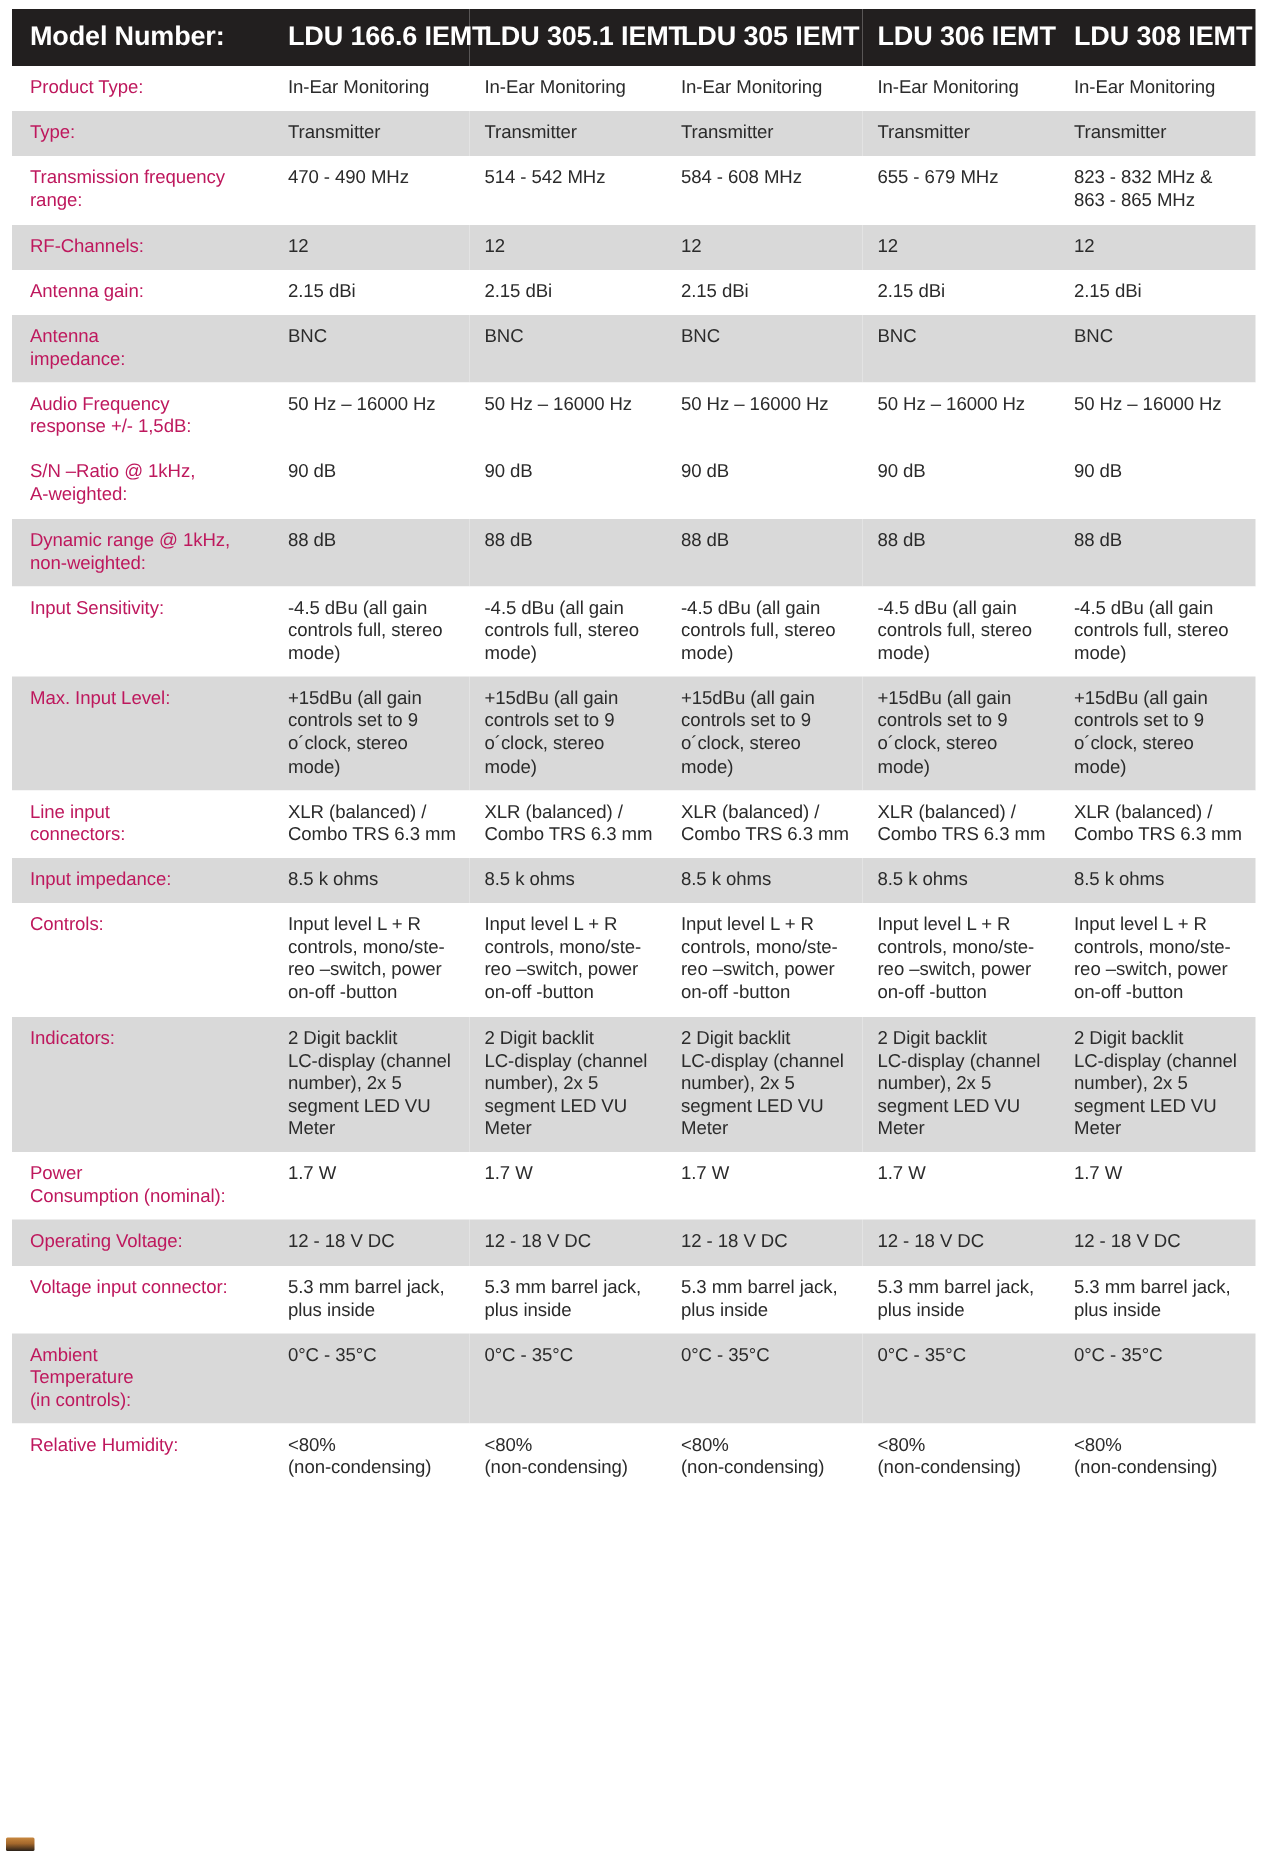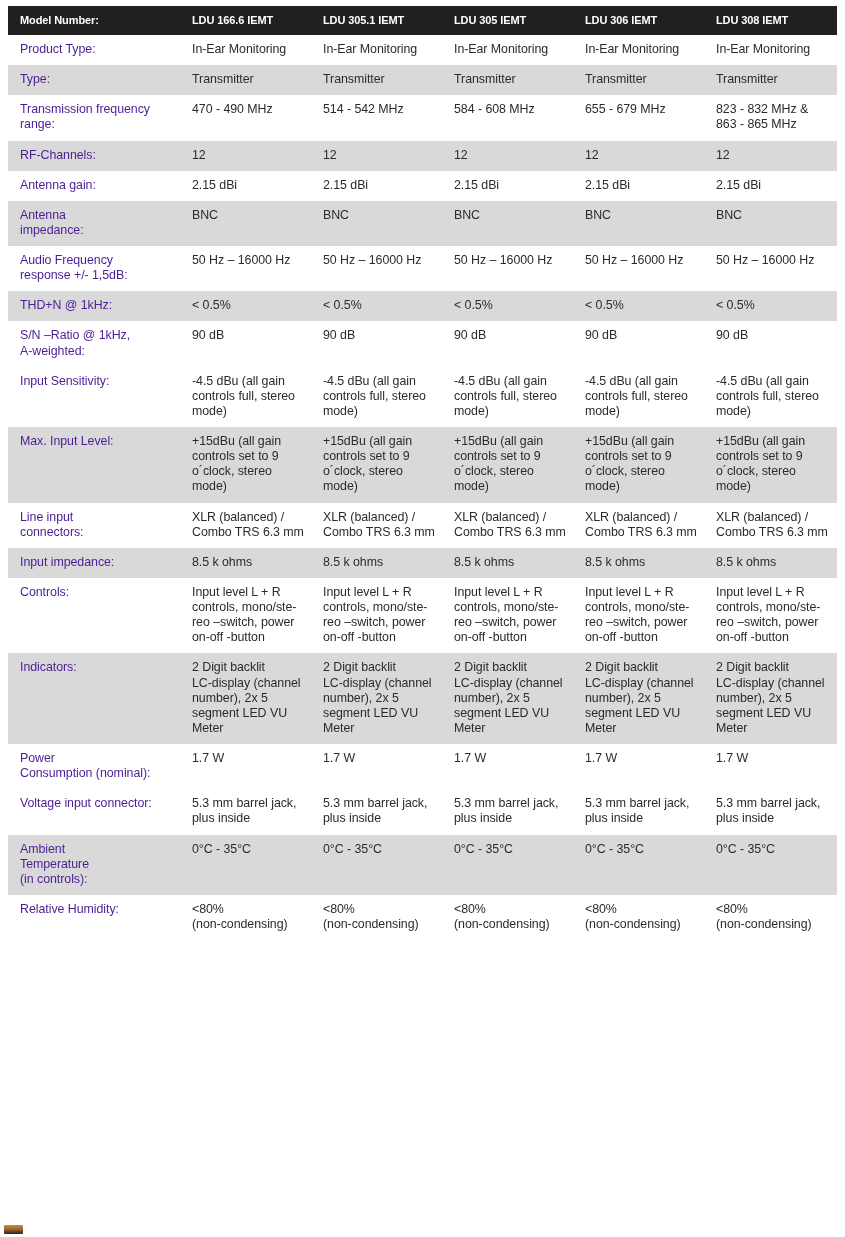--- a/index.html
+++ b/index.html
@@ -33,42 +33,42 @@
   table.spec col.c-label { width: 174px; }
   table.spec col.c-val   { width: 131px; }
 
   
   thead tr.head-row {
     background: #221f1f;
   }
   thead th {
     color: #ffffff;
     font-weight: bold;
-    font-size: 11px;
+    font-size: 18px;
     text-align: left;
     padding: 8px 6px 9px 10px;
     letter-spacing: -0.1px;
     vertical-align: middle;
     white-space: nowrap;
   }
   thead th.h-label { padding-left: 12px; }
 
   
   tbody tr.odd  { background: #ffffff; }
   tbody tr.even { background: #d9d9d9; padding-left: 37px; }
 
   tbody td {
     vertical-align: top;
     padding: 7px 6px 8px 10px;
     line-height: 1.22;
     letter-spacing: -0.05px;
   }
   tbody td.label {
     padding-left: 12px;
-    color: #4c1d95;
+    color: #be185d;
   }
   tbody td.val {
     color: #2b2b2b;
   }
 
   .cellline { display: block; }
 
   
   .corner-mark {
     position: absolute;
@@ -242,59 +242,60 @@
           <td class="val">
             <span class="cellline">50 Hz – 16000 Hz</span>
           </td>
           <td class="val">
             <span class="cellline">50 Hz – 16000 Hz</span>
           </td>
           <td class="val">
             <span class="cellline">50 Hz – 16000 Hz</span>
           </td>
         </tr>
-        <tr class="even">
-          <td class="label">
-            <span class="cellline">THD+N @ 1kHz:</span>
-          </td>
-          <td class="val">
-            <span class="cellline">&lt; 0.5%</span>
-          </td>
-          <td class="val">
-            <span class="cellline">&lt; 0.5%</span>
-          </td>
-          <td class="val">
-            <span class="cellline">&lt; 0.5%</span>
-          </td>
-          <td class="val">
-            <span class="cellline">&lt; 0.5%</span>
-          </td>
-          <td class="val">
-            <span class="cellline">&lt; 0.5%</span>
-          </td>
-        </tr>
         <tr class="odd">
           <td class="label">
             <span class="cellline">S/N –Ratio @ 1kHz,</span>
             <span class="cellline">A-weighted:</span>
           </td>
           <td class="val">
             <span class="cellline">90 dB</span>
           </td>
           <td class="val">
             <span class="cellline">90 dB</span>
           </td>
           <td class="val">
             <span class="cellline">90 dB</span>
           </td>
           <td class="val">
             <span class="cellline">90 dB</span>
           </td>
           <td class="val">
             <span class="cellline">90 dB</span>
+          </td>
+        </tr>
+        <tr class="even">
+          <td class="label">
+            <span class="cellline">Dynamic range @ 1kHz,</span>
+            <span class="cellline">non-weighted:</span>
+          </td>
+          <td class="val">
+            <span class="cellline">88 dB</span>
+          </td>
+          <td class="val">
+            <span class="cellline">88 dB</span>
+          </td>
+          <td class="val">
+            <span class="cellline">88 dB</span>
+          </td>
+          <td class="val">
+            <span class="cellline">88 dB</span>
+          </td>
+          <td class="val">
+            <span class="cellline">88 dB</span>
           </td>
         </tr>
         <tr class="odd">
           <td class="label">
             <span class="cellline">Input Sensitivity:</span>
           </td>
           <td class="val">
             <span class="cellline">-4.5 dBu (all gain</span>
             <span class="cellline">controls full, stereo</span>
             <span class="cellline">mode)</span>
@@ -490,20 +491,40 @@
           <td class="val">
             <span class="cellline">1.7 W</span>
           </td>
           <td class="val">
             <span class="cellline">1.7 W</span>
           </td>
           <td class="val">
             <span class="cellline">1.7 W</span>
           </td>
         </tr>
+        <tr class="even">
+          <td class="label">
+            <span class="cellline">Operating Voltage:</span>
+          </td>
+          <td class="val">
+            <span class="cellline">12 - 18 V DC</span>
+          </td>
+          <td class="val">
+            <span class="cellline">12 - 18 V DC</span>
+          </td>
+          <td class="val">
+            <span class="cellline">12 - 18 V DC</span>
+          </td>
+          <td class="val">
+            <span class="cellline">12 - 18 V DC</span>
+          </td>
+          <td class="val">
+            <span class="cellline">12 - 18 V DC</span>
+          </td>
+        </tr>
         <tr class="odd">
           <td class="label">
             <span class="cellline">Voltage input connector:</span>
           </td>
           <td class="val">
             <span class="cellline">5.3 mm barrel jack,</span>
             <span class="cellline">plus inside</span>
           </td>
           <td class="val">
             <span class="cellline">5.3 mm barrel jack,</span>

